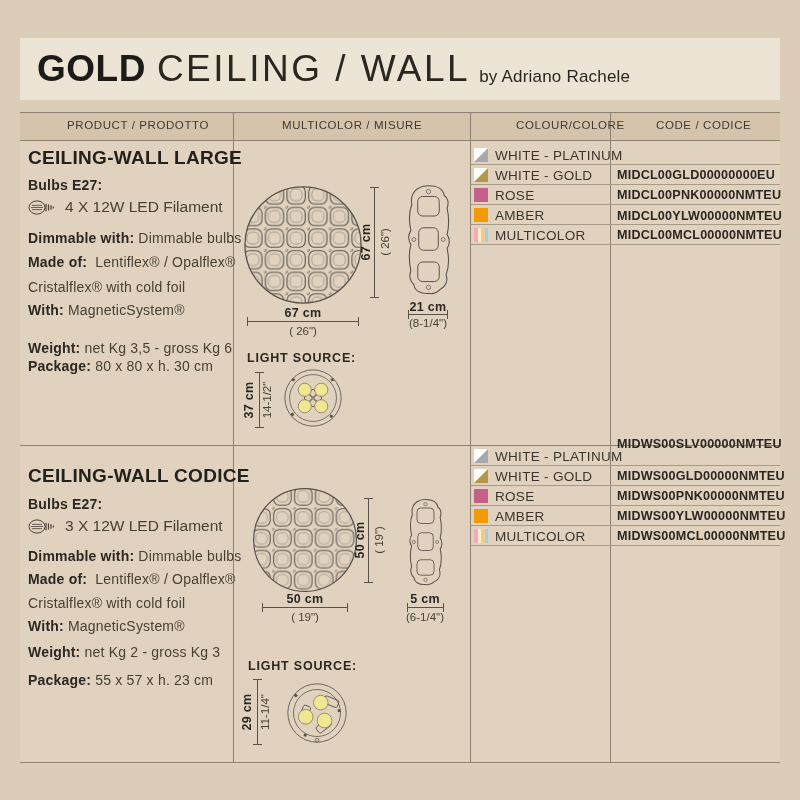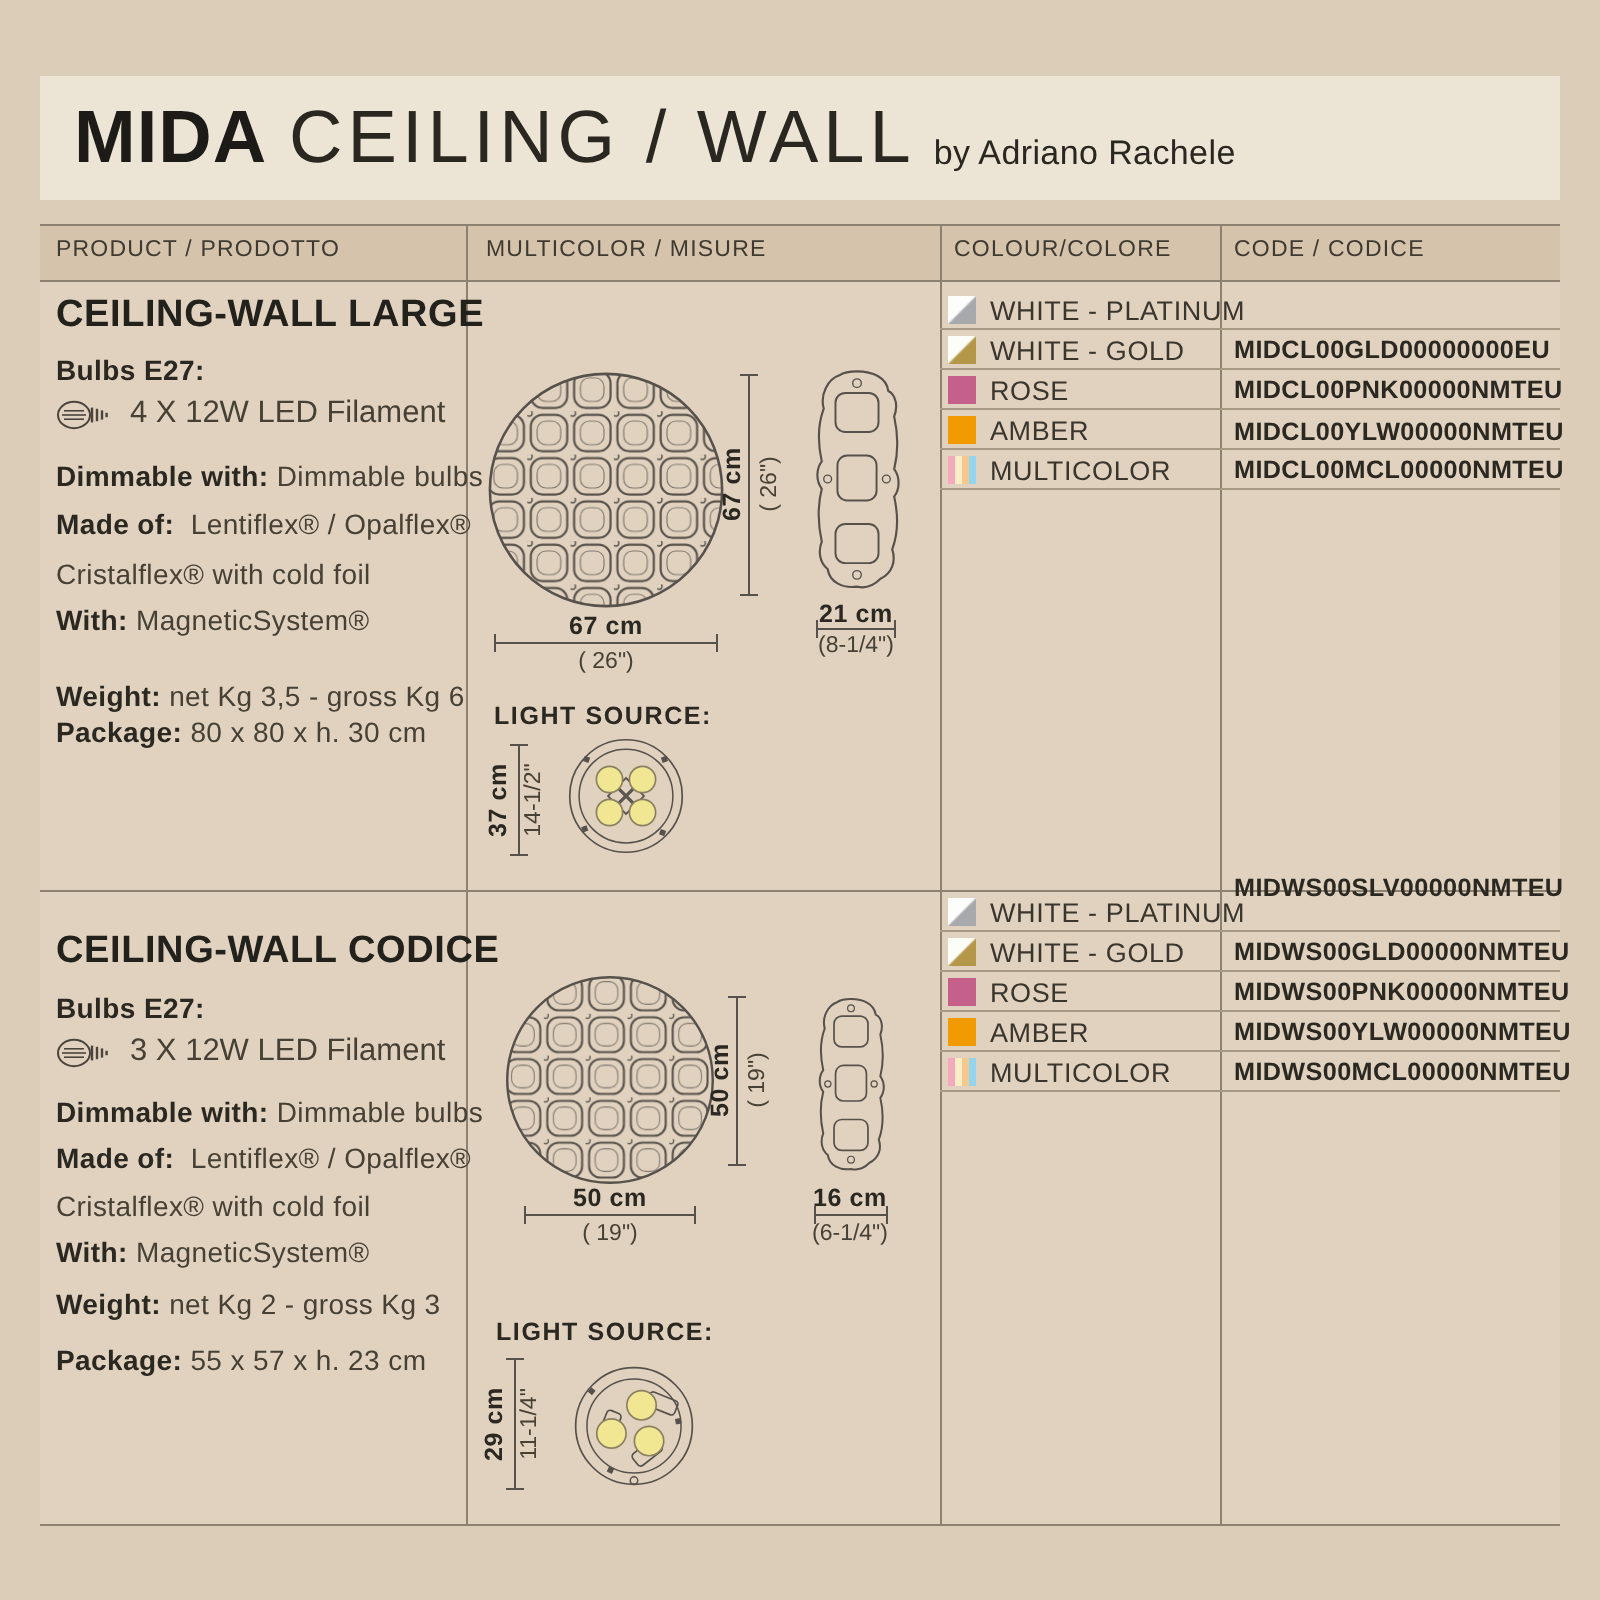--- a/index.html
+++ b/index.html
@@ -12,21 +12,21 @@
         display:flex;align-items:center;padding-left:17px;box-sizing:border-box;}
   .t-bold{font-size:37px;font-weight:800;letter-spacing:.5px;color:#1d1b17;}
   .t-light{font-size:37px;font-weight:400;letter-spacing:2.5px;margin-left:11px;color:#2a2721;}
   .t-by{font-size:17px;color:#2a2721;margin-left:9px;margin-top:16px;letter-spacing:.2px;}
 
   
   .thead-bg{position:absolute;left:20px;top:112px;width:760px;height:28px;background:#d5c3ac;}
   .tbody-bg{position:absolute;left:20px;top:140px;width:760px;height:622px;background:#e0d2bf;}
   .hline{position:absolute;left:20px;width:760px;height:1px;background:#8d8271;}
   .vline{position:absolute;top:112px;height:650px;width:1px;background:#8d8271;}
-  .col-h{position:absolute;top:119px;font-size:11.5px;letter-spacing:.6px;color:#3f3a31;}
+  .col-h{position:absolute;top:119px;font-size:11.5px;letter-spacing:.6px;color:#3f3a31;margin-left:39px;}
 
   
   .pname{position:absolute;left:28px;font-size:19px;font-weight:700;letter-spacing:.3px;color:#23211c;}
   .pline{position:absolute;left:28px;font-size:14px;color:#474135;letter-spacing:.2px;white-space:nowrap;}
   .pline b{color:#2b2822;font-weight:700;}
   .bulbrow{position:absolute;left:28px;display:flex;align-items:center;font-size:15.5px;color:#474135;}
   .bulbrow .bicon{margin-right:9px;display:inline-flex;}
 
   
   .crow{position:absolute;left:474px;height:20px;display:flex;align-items:center;}
@@ -49,21 +49,21 @@
   .hcen{position:absolute;transform:translateX(-50%);white-space:nowrap;text-align:center;}
   .lsrc{position:absolute;font-size:12.5px;font-weight:700;letter-spacing:.8px;color:#2b2822;}
   svg{display:block;}
 </style>
 </head>
 <body>
 
 <div class="page">
 
   <header class="band">
-    <span class="t-bold">MIDA</span>
+    <span class="t-bold">GOLD</span>
     <span class="t-light">CEILING / WALL</span>
     <span class="t-by">by Adriano Rachele</span>
   </header>
 
   <div class="tbody-bg"></div>
   <div class="thead-bg"></div>
   <div class="hline" style="top:112px"></div>
   <div class="hline" style="top:140px"></div>
   <div class="hline" style="top:445px"></div>
   <div class="hline" style="top:762px"></div>
@@ -246,21 +246,21 @@
       <path d="M23,2 C31,2 38,5 39,12 C43,14 44,20 42,25 C44,34 44,44 42,52 C45,56 45,62 42,66 C44,75 44,85 41,93 C43,99 41,105 35,108 C31,112 27,113 23,112 C16,113 9,110 8,103 C4,100 3,94 5,89 C3,80 3,70 5,62 C2,58 2,52 5,48 C3,39 3,29 6,21 C4,14 8,6 14,4 C17,2 20,2 23,2 Z" fill="none" stroke="#57514b" stroke-width="1.3"></path>
       <rect x="12" y="13" width="22" height="20" rx="5" fill="none" stroke="#57514b" stroke-width="1.1"></rect>
       <rect x="13" y="45" width="20" height="23" rx="5" fill="none" stroke="#57514b" stroke-width="1.1"></rect>
       <rect x="12" y="80" width="22" height="20" rx="5" fill="none" stroke="#57514b" stroke-width="1.1"></rect>
       <circle cx="23" cy="8" r="2.2" fill="none" stroke="#57514b" stroke-width=".8"></circle>
       <circle cx="8" cy="57" r="2" fill="none" stroke="#57514b" stroke-width=".8"></circle>
       <circle cx="38" cy="57" r="2" fill="none" stroke="#57514b" stroke-width=".8"></circle>
       <circle cx="23" cy="106" r="2.2" fill="none" stroke="#57514b" stroke-width=".8"></circle>
     </svg>
   </span>
-  <div class="hcen dim-b" style="left:425px;top:592px">16 cm</div>
+  <div class="hcen dim-b" style="left:425px;top:592px">5 cm</div>
   <div class="hdim" style="left:407px;top:607px;width:37px"></div>
   <div class="hcen dim-l" style="left:425px;top:611px">(6-1/4")</div>
 
   <div class="lsrc" style="left:248px;top:659px">LIGHT SOURCE:</div>
   <span class="abs" style="left:285px;top:681px">
     <svg width="64" height="64" viewBox="0 0 68 68">
       <circle cx="34" cy="34" r="31" fill="none" stroke="#57514b" stroke-width=".9"></circle>
       <circle cx="34" cy="34" r="25" fill="none" stroke="#57514b" stroke-width=".8"></circle>
       <rect x="10" y="14" width="3" height="3" fill="#57514b" transform="rotate(40 11.5 15.5)"></rect>
       <rect x="56" y="30" width="3" height="3" fill="#57514b" transform="rotate(80 57.5 31.5)"></rect>

